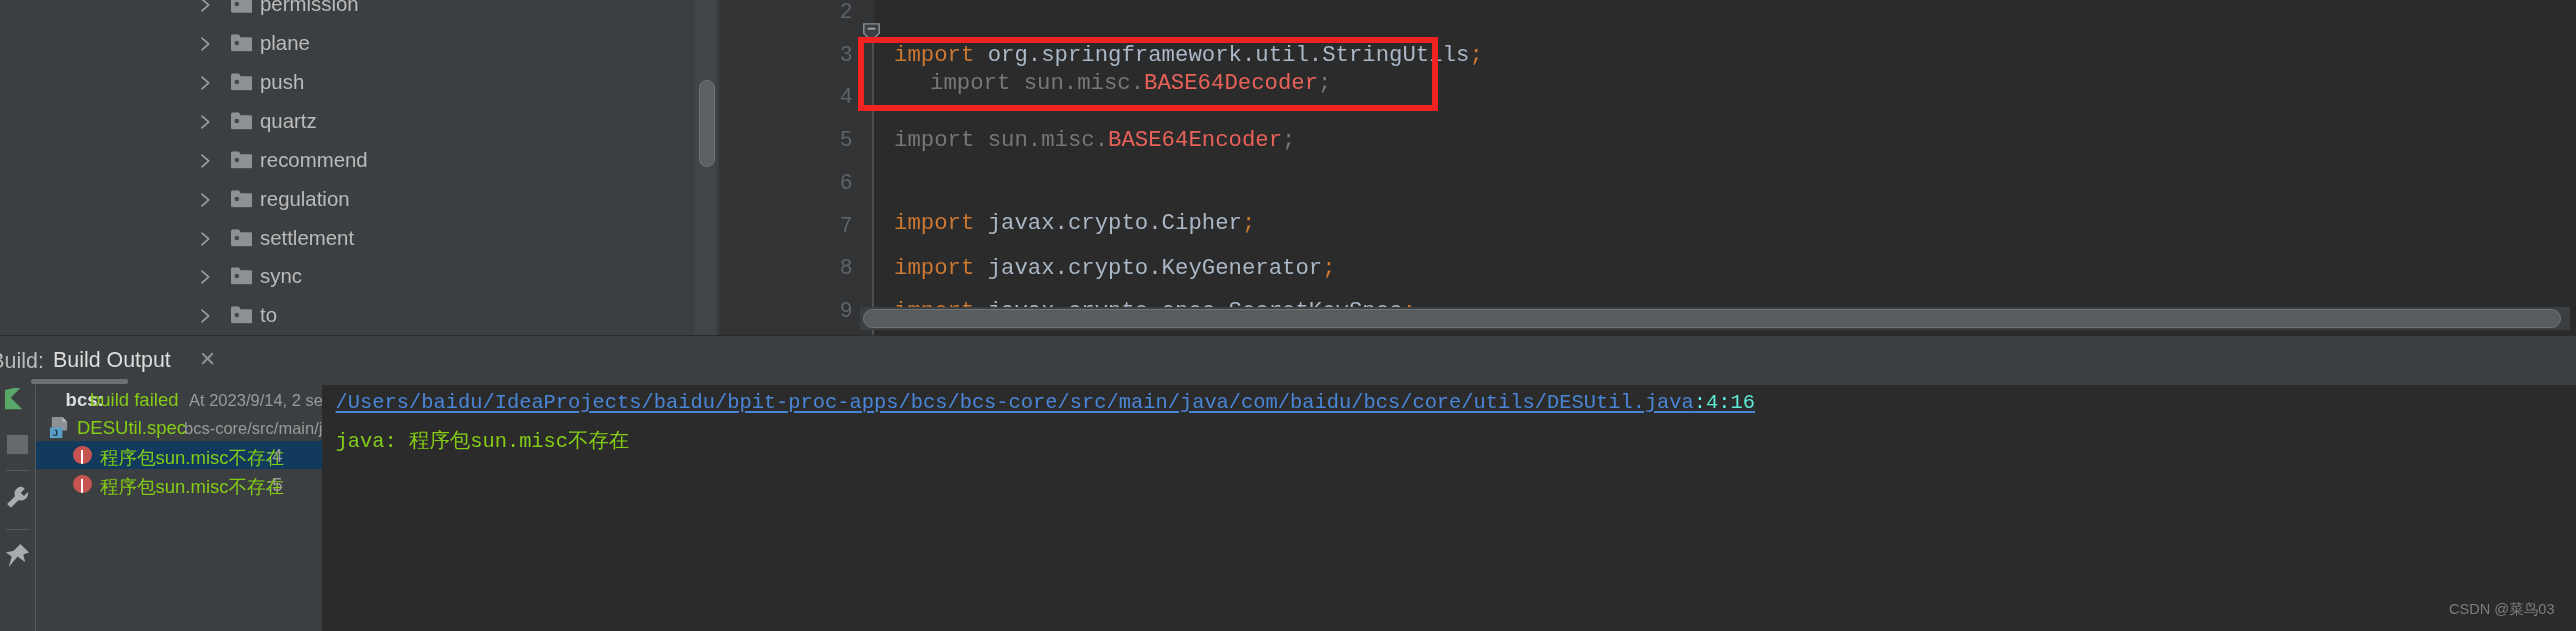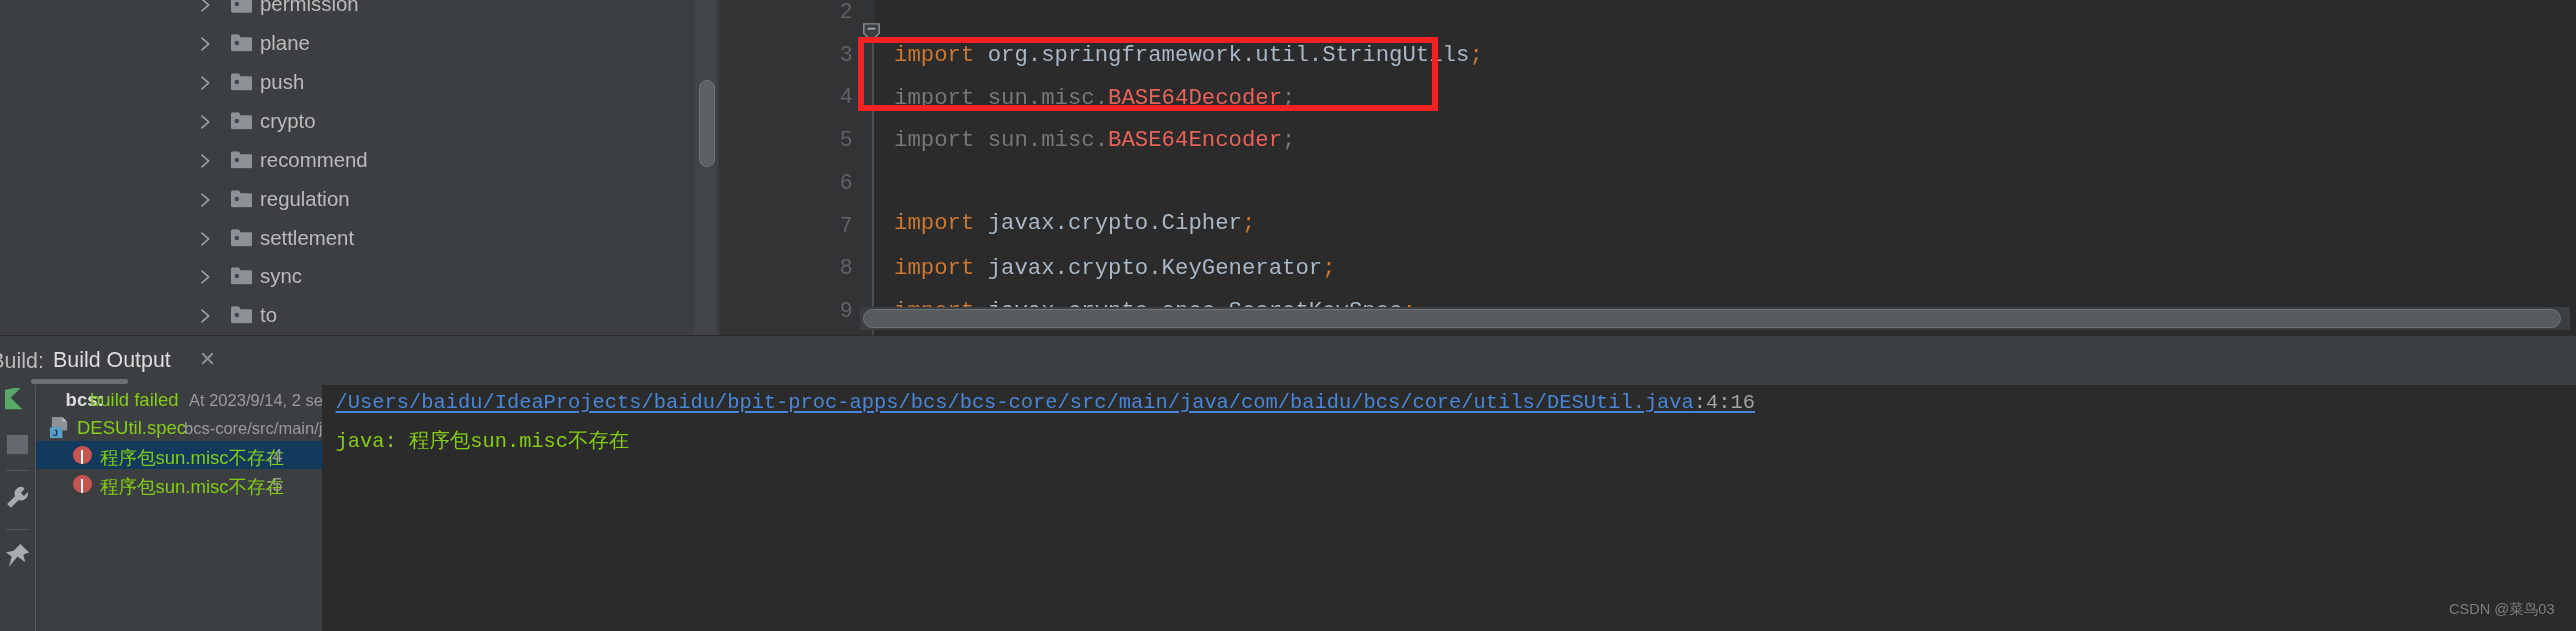--- a/index.html
+++ b/index.html
@@ -170,21 +170,21 @@
     position: absolute; left: 322px; top: 49px; width: 2254px; height: 248px;
     background: #2b2b2b;
   }
   #console-link {
     position: absolute; left: 13.6px; top: 5.8px;
     color: #4a86d8; font-size: 20.4px; white-space: nowrap;
     text-decoration: underline; text-underline-offset: 2.9px;
     font-family: "Liberation Mono", "DejaVu Sans Mono", monospace;
   }
   #console-link-pos {
-    color: #a3a3a3; text-decoration: none;
+    color: #5eead4; text-decoration: none;
   }
   #console-msg {
     position: absolute; left: 13.6px; top: 41px;
     color: #84cc16; font-size: 20.4px; white-space: nowrap;
     font-family: "Liberation Mono", "DejaVu Sans Mono", monospace;
   }
   #watermark {
     position: absolute; right: 21.4px; bottom: 13.6px;
     color: #7d7d7d; font-size: 14.6px; white-space: nowrap;
   }
@@ -237,21 +237,21 @@
           <div class="tree-row" style="top: 101px;">
             <span class="tree-arrow">
               <svg width="13.6" height="15.5" viewBox="0 0 14 16">
                 <path d="M3 2 L10 8 L3 14" fill="none" stroke="#9a9fa3" stroke-width="1.7" stroke-linecap="round" stroke-linejoin="round"></path>
               </svg>
             </span>
             <span class="tree-folder"><svg width="21.4" height="17.5" viewBox="0 0 22 18">
                 <path d="M0 2 a2 2 0 0 1 2-2 h6 l2 3 h10 a2 2 0 0 1 2 2 v11 a2 2 0 0 1-2 2 h-18 a2 2 0 0 1-2-2 z" fill="#8c9196"></path>
                 <circle cx="6" cy="9" r="2.3" fill="#41464a"></circle>
               </svg></span>
-            <span class="tree-label">crypto</span>
+            <span class="tree-label">quartz</span>
           </div>
           <div class="tree-row" style="top: 140px;">
             <span class="tree-arrow">
               <svg width="13.6" height="15.5" viewBox="0 0 14 16">
                 <path d="M3 2 L10 8 L3 14" fill="none" stroke="#9a9fa3" stroke-width="1.7" stroke-linecap="round" stroke-linejoin="round"></path>
               </svg>
             </span>
             <span class="tree-folder"><svg width="21.4" height="17.5" viewBox="0 0 22 18">
                 <path d="M0 2 a2 2 0 0 1 2-2 h6 l2 3 h10 a2 2 0 0 1 2 2 v11 a2 2 0 0 1-2 2 h-18 a2 2 0 0 1-2-2 z" fill="#8c9196"></path>
                 <circle cx="6" cy="9" r="2.3" fill="#41464a"></circle>
@@ -327,21 +327,21 @@
       <div id="fold-guide"></div>
       <div id="fold-marker">
         <svg width="25" height="25" viewBox="0 0 26 26">
           <path d="M5 3 h16 v10 l-8 7 -8 -7 z" fill="#3c3f41" stroke="#8c9093" stroke-width="1.5"></path>
           <rect x="9" y="7" width="8" height="2" fill="#9ea2a5"></rect>
         </svg>
       </div>
       <div id="code-lines">
           <div class="code-line" style="top: -1px;"></div>
           <div class="code-line" style="top: 42px;"><span class="kw">import</span><span class="plain"> org.springframework.util.StringUtils</span><span class="semi">;</span></div>
-          <div class="code-line" style="top: 85px;"><span class="dim">import sun.misc.</span><span class="err">BASE64Decoder</span><span class="dim">;</span></div>
+          <div class="code-line" style="top: 70px; margin-left: 36px;"><span class="dim">import sun.misc.</span><span class="err">BASE64Decoder</span><span class="dim">;</span></div>
           <div class="code-line" style="top: 127px;"><span class="dim">import sun.misc.</span><span class="err">BASE64Encoder</span><span class="dim">;</span></div>
           <div class="code-line" style="top: 170px;"></div>
           <div class="code-line" style="top: 210px;"><span class="kw">import</span><span class="plain"> javax.crypto.Cipher</span><span class="semi">;</span></div>
           <div class="code-line" style="top: 255px;"><span class="kw">import</span><span class="plain"> javax.crypto.KeyGenerator</span><span class="semi">;</span></div>
           <div class="code-line" style="top: 298px;"><span class="kw">import</span><span class="plain"> javax.crypto.spec.SecretKeySpec</span><span class="semi">;</span></div>
         </div>
       <div id="red-box"></div>
       <div id="hscroll-track"></div>
       <div id="hscroll-thumb"></div>
     </div>

